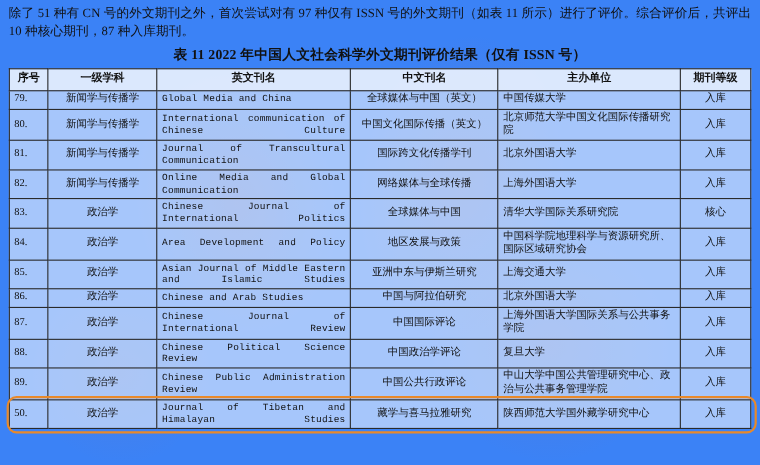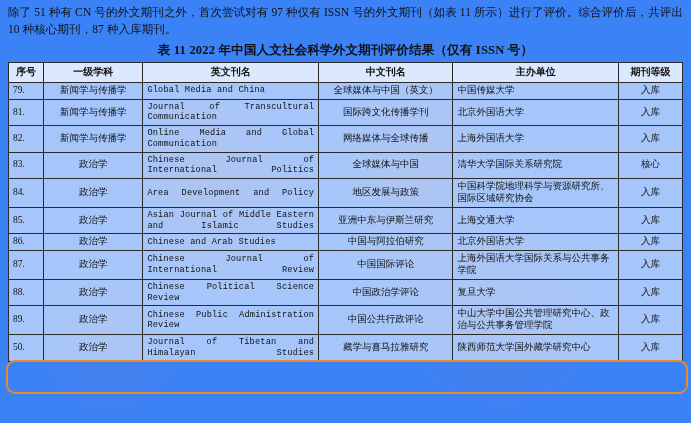--- a/index.html
+++ b/index.html
@@ -159,20 +159,28 @@
       <tbody>
           <tr>
             <td class="no">79.</td>
             <td class="disc">新闻学与传播学</td>
             <td class="en single">Global Media and China</td>
             <td class="cn">全球媒体与中国（英文）</td>
             <td class="org">中国传媒大学</td>
             <td class="grade">入库</td>
           </tr>
           <tr>
+            <td class="no">80.</td>
+            <td class="disc">新闻学与传播学</td>
+            <td class="en">International communication of Chinese Culture</td>
+            <td class="cn">中国文化国际传播（英文）</td>
+            <td class="org">北京师范大学中国文化国际传播研究院</td>
+            <td class="grade">入库</td>
+          </tr>
+          <tr>
             <td class="no">81.</td>
             <td class="disc">新闻学与传播学</td>
             <td class="en">Journal of Transcultural Communication</td>
             <td class="cn">国际跨文化传播学刊</td>
             <td class="org">北京外国语大学</td>
             <td class="grade">入库</td>
           </tr>
           <tr>
             <td class="no">82.</td>
             <td class="disc">新闻学与传播学</td>

